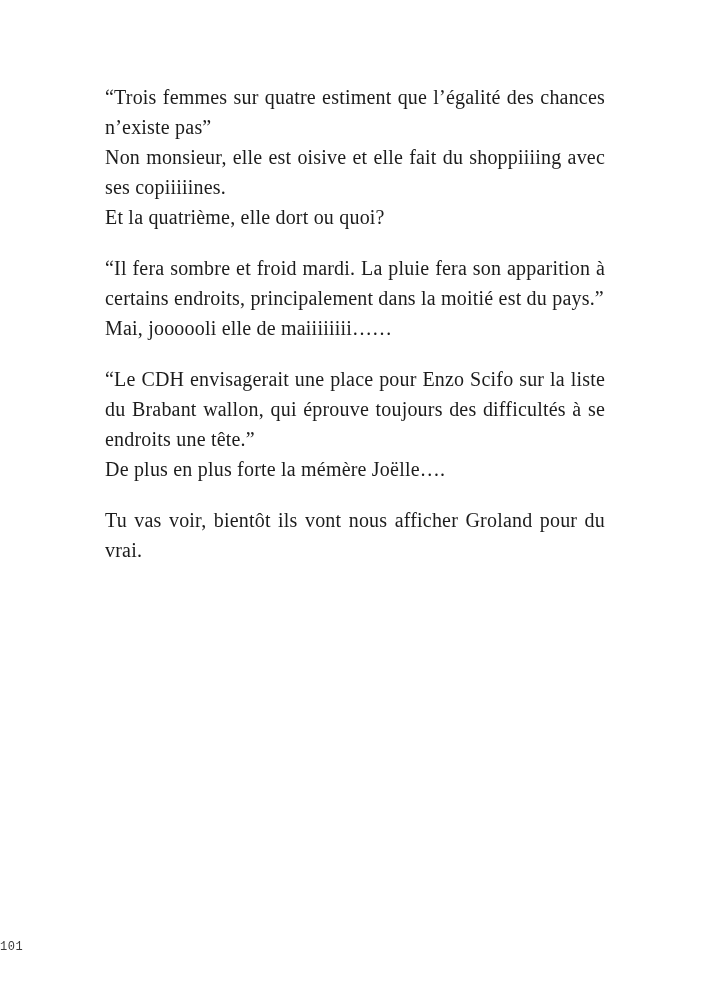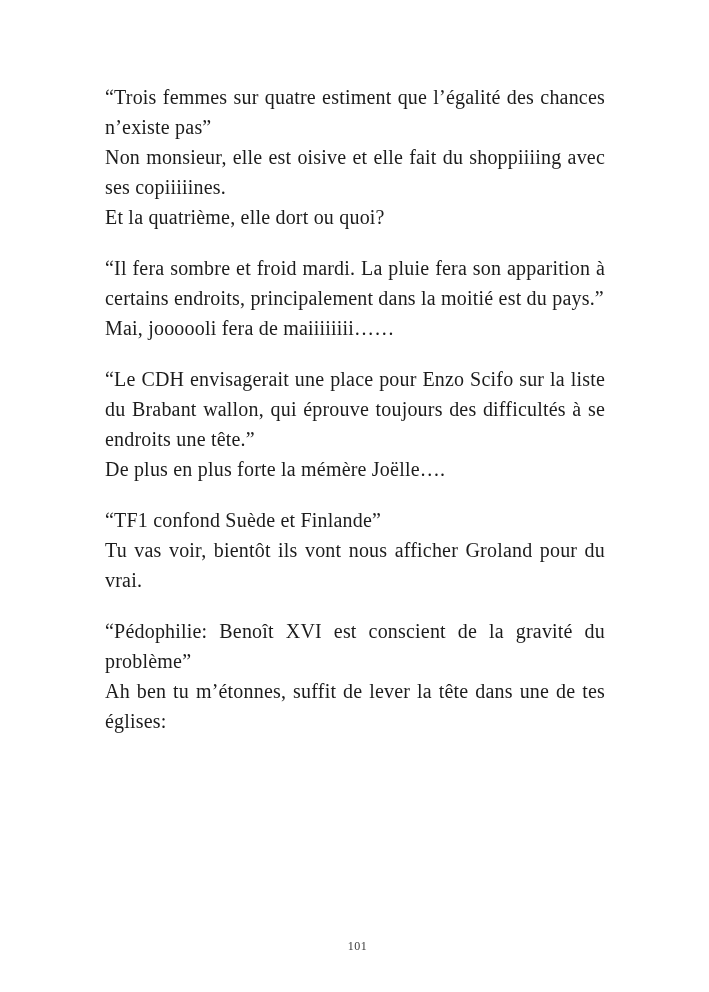--- a/index.html
+++ b/index.html
@@ -29,59 +29,55 @@
   .para {
     margin: 0;
     padding: 0;
     font-size: 20px;
     line-height: 30px;
     text-align: justify;
     letter-spacing: 0.2px;
   }
   .page-number {
     position: absolute;
-    left: 12px;
+    left: 0;
     right: 0;
     bottom: 38px;
-    text-align: center;
+    text-align: left;
     font-size: 12px;
     color: #3a3a3a;
     letter-spacing: 0.5px;
+    font-family: Liberation Mono, monospace;
   }
 </style>
 </head>
 <body>
 
 <div class="page">
 
   <div class="text-column">
 
     <div class="text-block">
       <p class="para">“Trois femmes sur quatre estiment que l’égalité des chances n’existe pas”</p>
       <p class="para">Non monsieur, elle est oisive et elle fait du shoppiiiing avec ses copiiiiines.</p>
       <p class="para">Et la quatrième, elle dort ou quoi?</p>
     </div>
 
     <div class="text-block">
       <p class="para">“Il fera sombre et froid mardi. La pluie fera son apparition à certains endroits, principalement dans la moitié est du pays.”</p>
-      <p class="para">Mai, joooooli fera de maiiiiiiii……</p>
+      <p class="para">Mai, joooooli elle de maiiiiiiii……</p>
     </div>
 
     <div class="text-block">
       <p class="para">“Le CDH envisagerait une place pour Enzo Scifo sur la liste du Brabant wallon, qui éprouve toujours des difficultés à se endroits une tête.”</p>
       <p class="para">De plus en plus forte la mémère Joëlle….</p>
     </div>
 
     <div class="text-block">
-      <p class="para">“TF1 confond Suède et Finlande”</p>
       <p class="para">Tu vas voir, bientôt ils vont nous afficher Groland pour du vrai.</p>
     </div>
 
-    <div class="text-block">
-      <p class="para">“Pédophilie: Benoît XVI est conscient de la gravité du problème”</p>
-      <p class="para">Ah ben tu m’étonnes, suffit de lever la tête dans une de tes églises:</p>
-    </div>
 
   </div>
 
   <div class="page-number">101</div>
 
 </div>
 
 </body></html>

